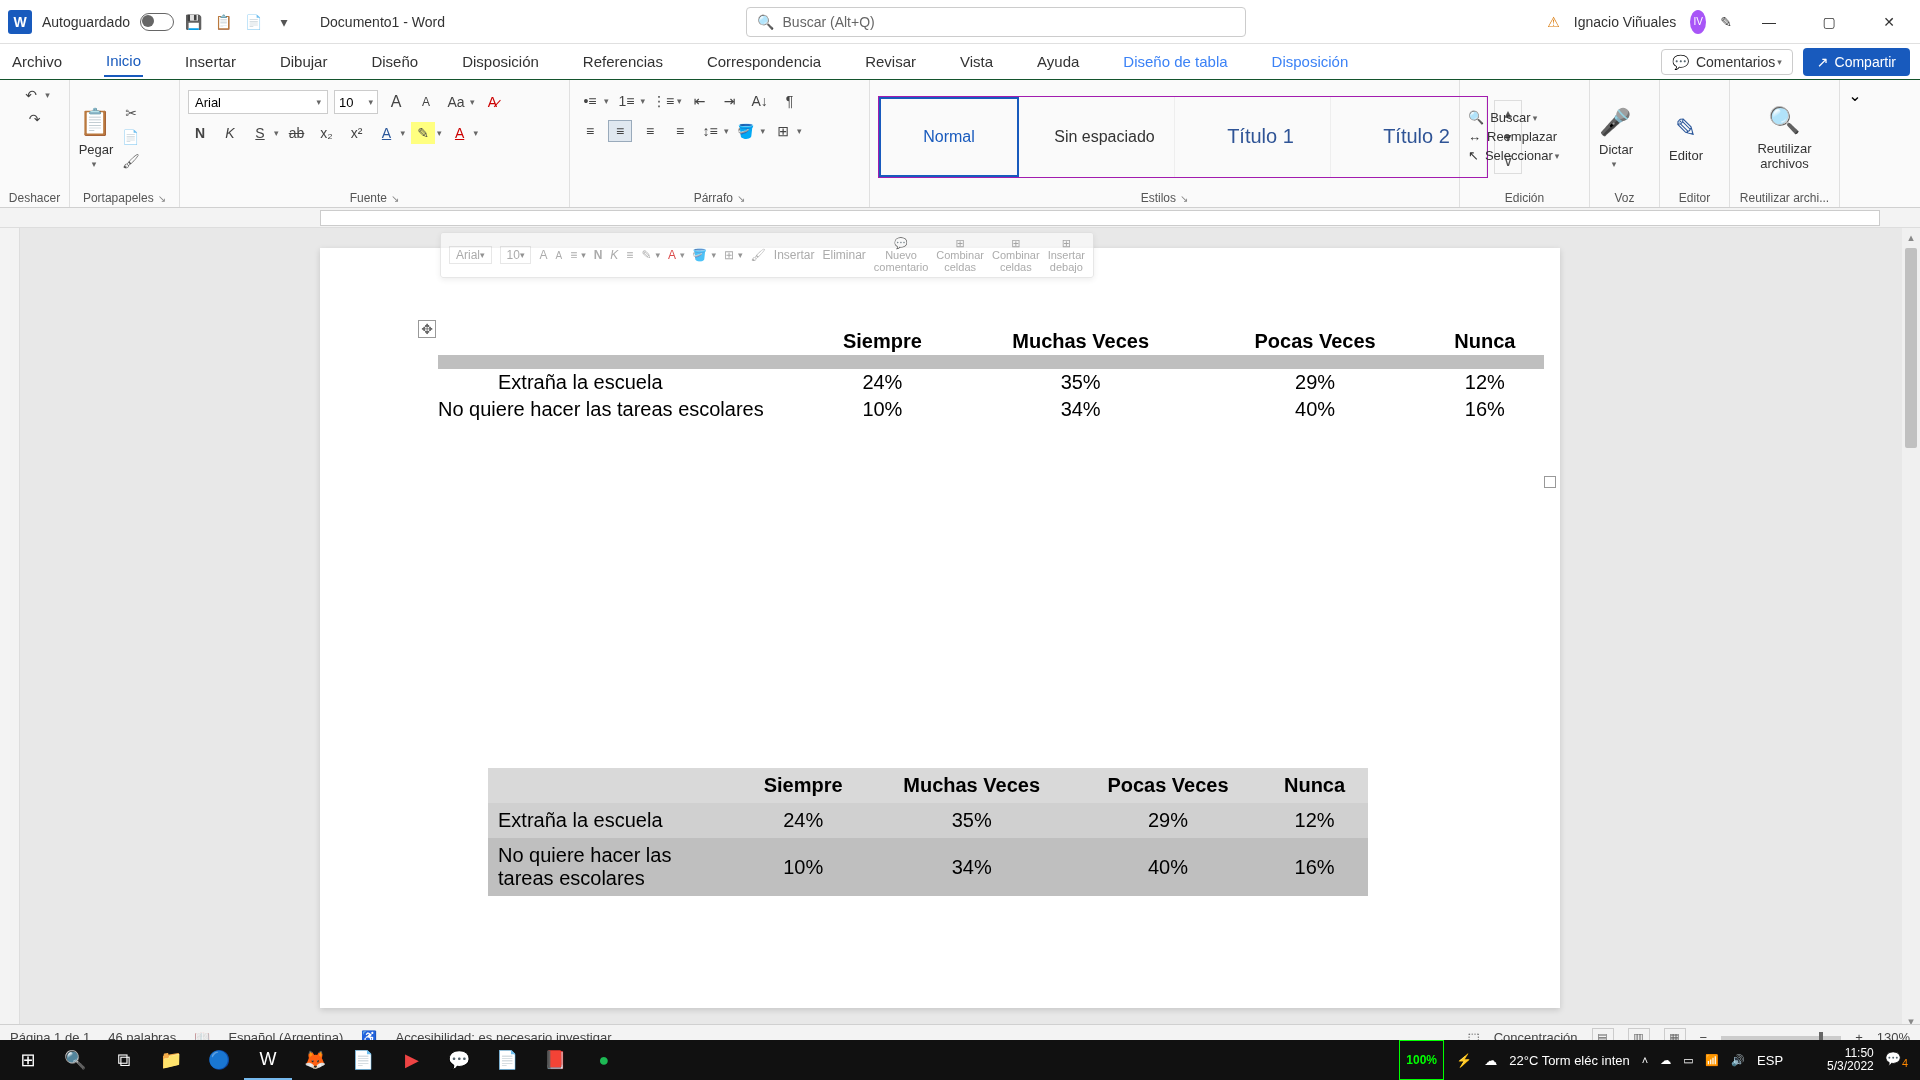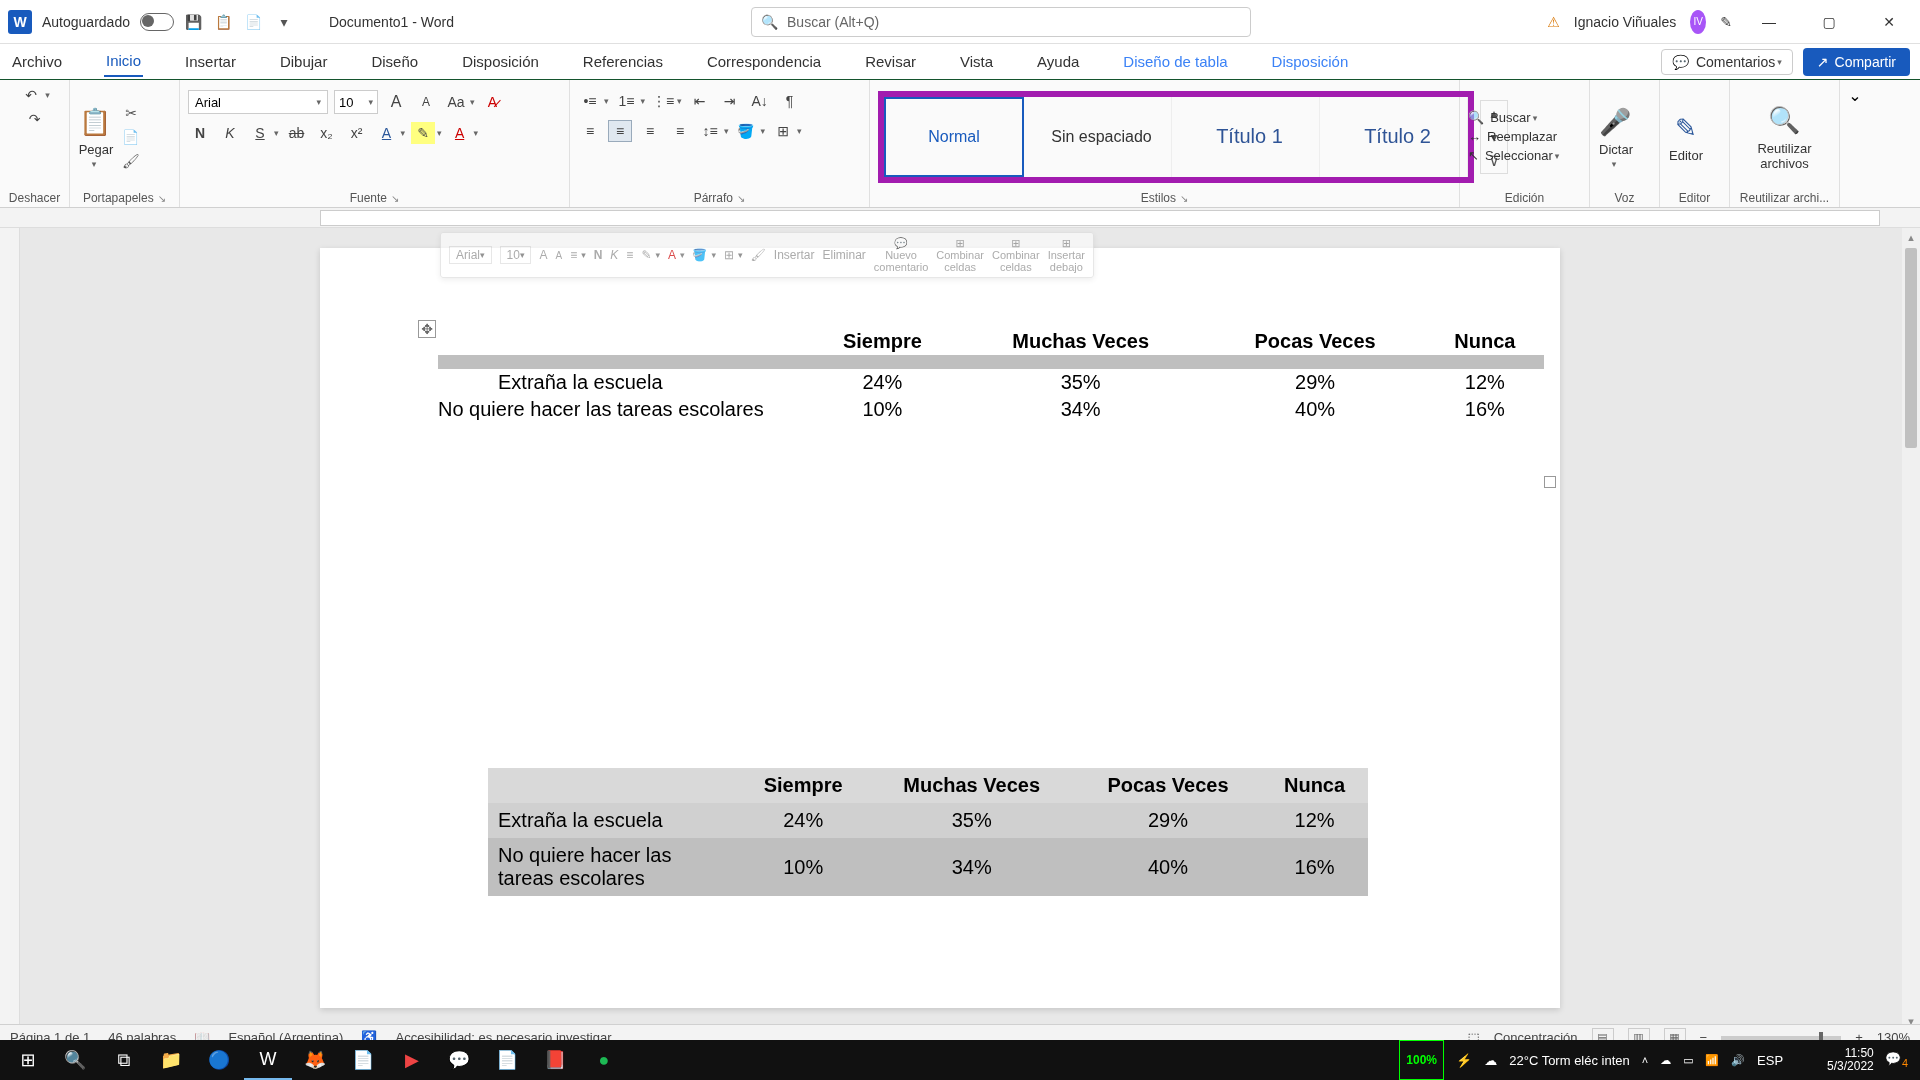--- a/index.html
+++ b/index.html
@@ -36,21 +36,21 @@
 .big-btn { display: flex; flex-direction: column; align-items: center; gap: 2px; font-size: 13px; color: #333; }
 .big-btn .ico { width: 36px; height: 36px; display: flex; align-items: center; justify-content: center; font-size: 26px; }
 .small-col { display: flex; flex-direction: column; gap: 4px; }
 .small-ico { width: 22px; height: 20px; display: flex; align-items: center; justify-content: center; color: #555; font-size: 14px; }
 .font-name-box { width: 140px; height: 24px; border: 1px solid #ccc; background: #fff; font-size: 13px; padding: 0 6px; display: flex; align-items: center; justify-content: space-between; }
 .font-size-box { width: 44px; height: 24px; border: 1px solid #ccc; background: #fff; font-size: 13px; padding: 0 4px; display: flex; align-items: center; justify-content: space-between; }
 .row { display: flex; gap: 6px; align-items: center; }
 .btn-ico { width: 24px; height: 22px; display: flex; align-items: center; justify-content: center; color: #444; font-size: 14px; }
 .bold { font-weight: bold; } .ital { font-style: italic; } .under { text-decoration: underline; } .strike { text-decoration: line-through; }
 .drop { font-size: 9px; color: #666; margin-left: -4px; }
-.style-gallery { display: flex; gap: 8px; border: 6px solid #a21caf; }
+.style-gallery { display: flex; gap: 16px; border: 1px solid #a21caf; }
 .style-item { width: 140px; height: 80px; border-right: 1px solid #eee; display: flex; align-items: center; justify-content: center; font-size: 16px; color: #333; }
 .style-item.sel { border: 2px solid #185abd; color: #185abd; }
 .style-item.head { color: #2f5496; font-size: 20px; }
 .launcher { font-size: 10px; color: #888; }
 .editing-col { display:flex; flex-direction:column; gap:4px; font-size:13px; color:#333;}
 .editing-col .row { gap:6px;}
 
 
 .ruler-row { height: 20px; background: #f3f3f3; border-bottom: 1px solid #ddd; position: relative; }
 .ruler { position: absolute; left: 320px; right: 40px; top: 2px; height: 16px; background: #fff; border: 1px solid #ccc; font-size: 10px; color: #888; overflow:hidden; }
@@ -109,21 +109,21 @@
 
 <div class="titlebar">
   <div class="left">
     <div class="word-icon">W</div>
     <span>Autoguardado</span>
     <div class="autosave-toggle"></div>
     <span class="qa-icon">💾</span>
     <span class="qa-icon">📋</span>
     <span class="qa-icon">📄</span>
     <span class="qa-icon">▾</span>
-    <span style="margin-left:25px">Documento1 - Word</span>
+    <span style="margin-left:16px">Documento1 - Word</span>
   </div>
   <div class="titlebar-center">
     <div class="search-box">
       <span>🔍</span>
       <span>Buscar (Alt+Q)</span>
     </div>
   </div>
   <div class="titlebar-right">
     <span class="warn-icon">⚠</span>
     <span>Ignacio Viñuales</span>

